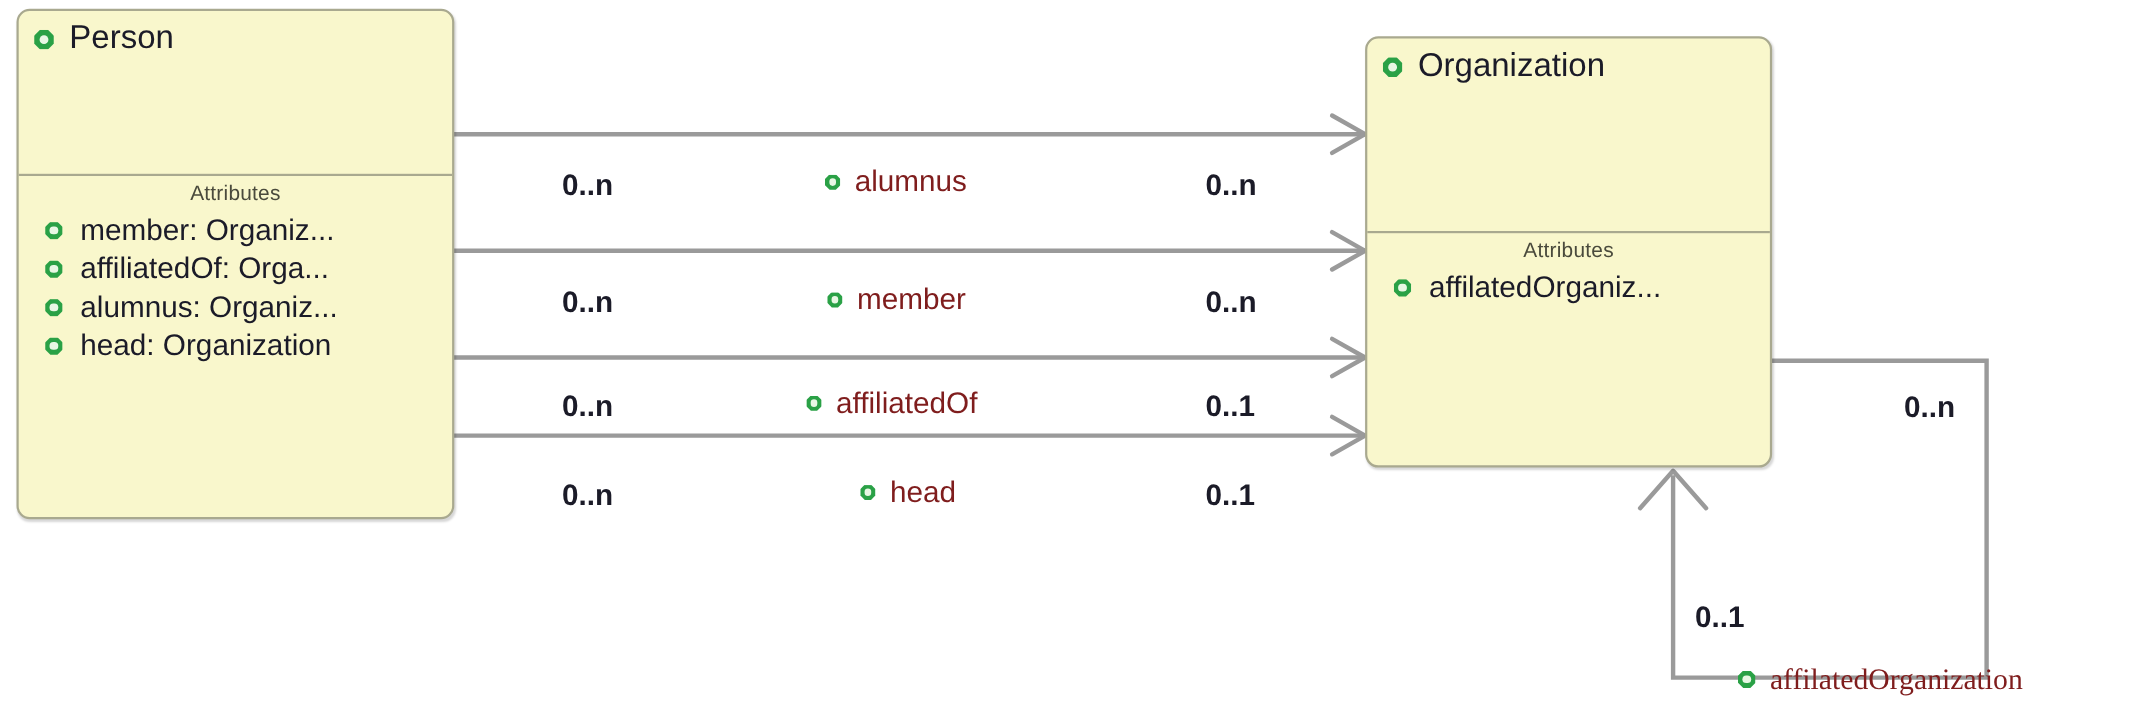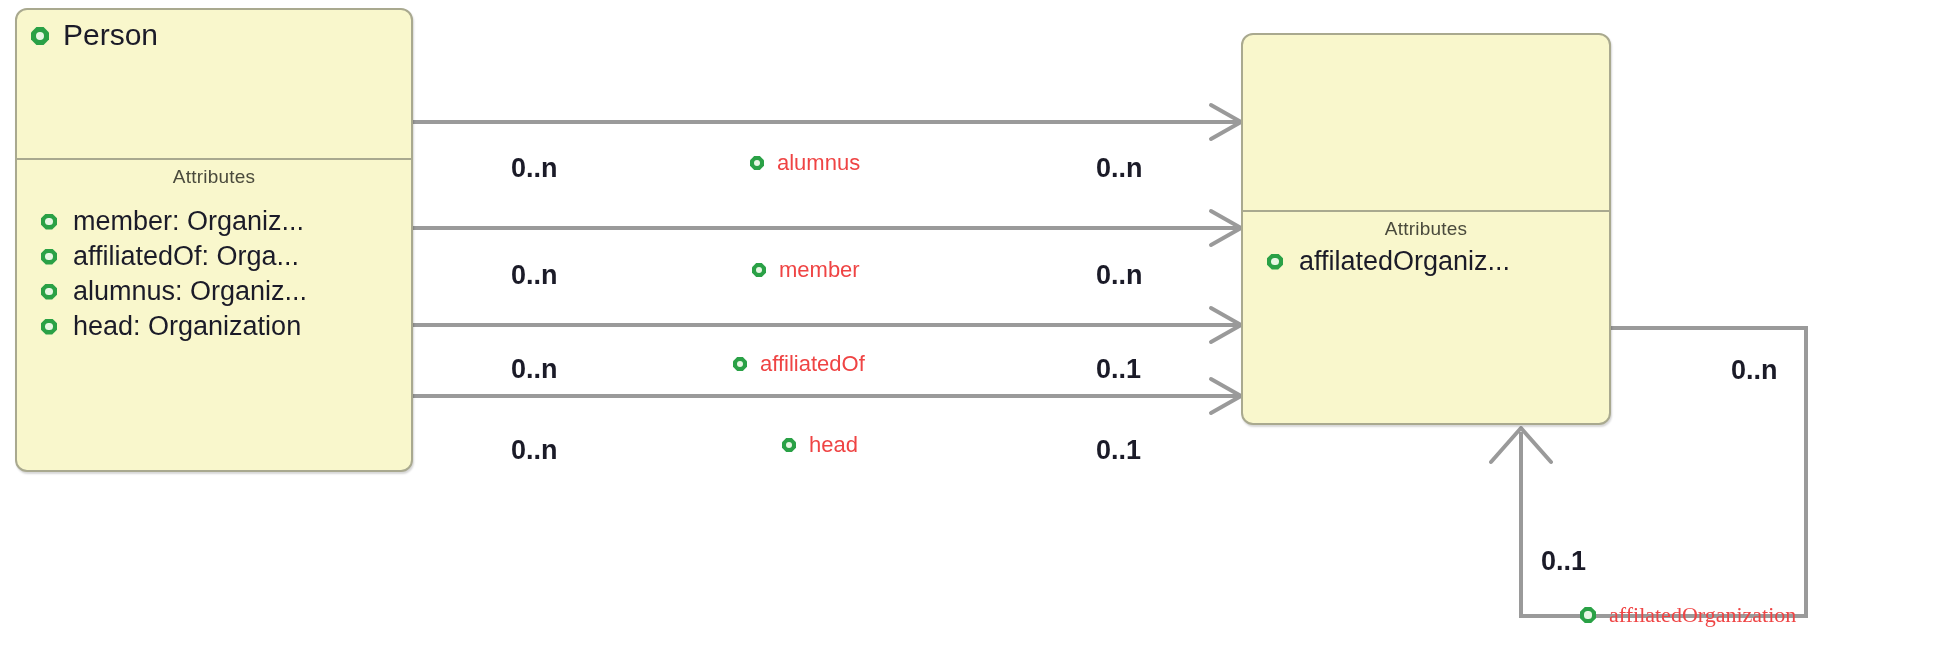--- a/index.html
+++ b/index.html
@@ -102,22 +102,22 @@
   .oct-16 { width: 16px; height: 16px; }
   .oct-14 { width: 14px; height: 14px; }
   .assoc-role {
     position: absolute;
     display: flex;
     align-items: center;
     white-space: nowrap;
     line-height: 1;
   }
   .assoc-role .role-text {
-    font-size: 22px;
-    color: #ef4444;
+    font-size: 27px;
+    color: #7f1d1d;
     margin-left: 13px;
   }
   .mult {
     position: absolute;
     font-size: 27px;
     color: #1b1b28;
     white-space: nowrap;
     line-height: 1;
     font-weight: bold;
   }
@@ -161,40 +161,44 @@
   </svg>
 
   <div class="class-box" style="left:15px; top:8px; width:398px; height:464px;">
     <div class="class-header" style="height:148px;">
       <span class="oct oct-18"></span>
       <span class="class-title">Person</span>
     </div>
     <div class="section-divider" style="top:148px;"></div>
     <div class="attr-section" style="top:150px;">
       <div class="attr-caption">Attributes</div>
-      <div class="attr-row" style="margin-top:16px;text-align:center;">
+      <div class="attr-row" style="margin-top:4px;text-align:center;">
         <span class="oct oct-16"></span>
         <span class="attr-label">member: Organiz...</span>
       </div>
       <div class="attr-row">
         <span class="oct oct-16"></span>
         <span class="attr-label">affiliatedOf: Orga...</span>
       </div>
       <div class="attr-row">
         <span class="oct oct-16"></span>
         <span class="attr-label">alumnus: Organiz...</span>
       </div>
       <div class="attr-row">
         <span class="oct oct-16"></span>
         <span class="attr-label">head: Organization</span>
       </div>
     </div>
   </div>
 
   <div class="class-box" style="left:1241px; top:33px; width:370px; height:392px;">
+    <div class="class-header" style="height:175px;">
+      <span class="oct oct-18"></span>
+      <span class="class-title">Organization</span>
+    </div>
     <div class="section-divider" style="top:175px;"></div>
     <div class="attr-section" style="top:177px;">
       <div class="attr-caption">Attributes</div>
       <div class="attr-row" style="margin-top:4px;">
         <span class="oct oct-16"></span>
         <span class="attr-label">affilatedOrganiz...</span>
       </div>
     </div>
   </div>
 

